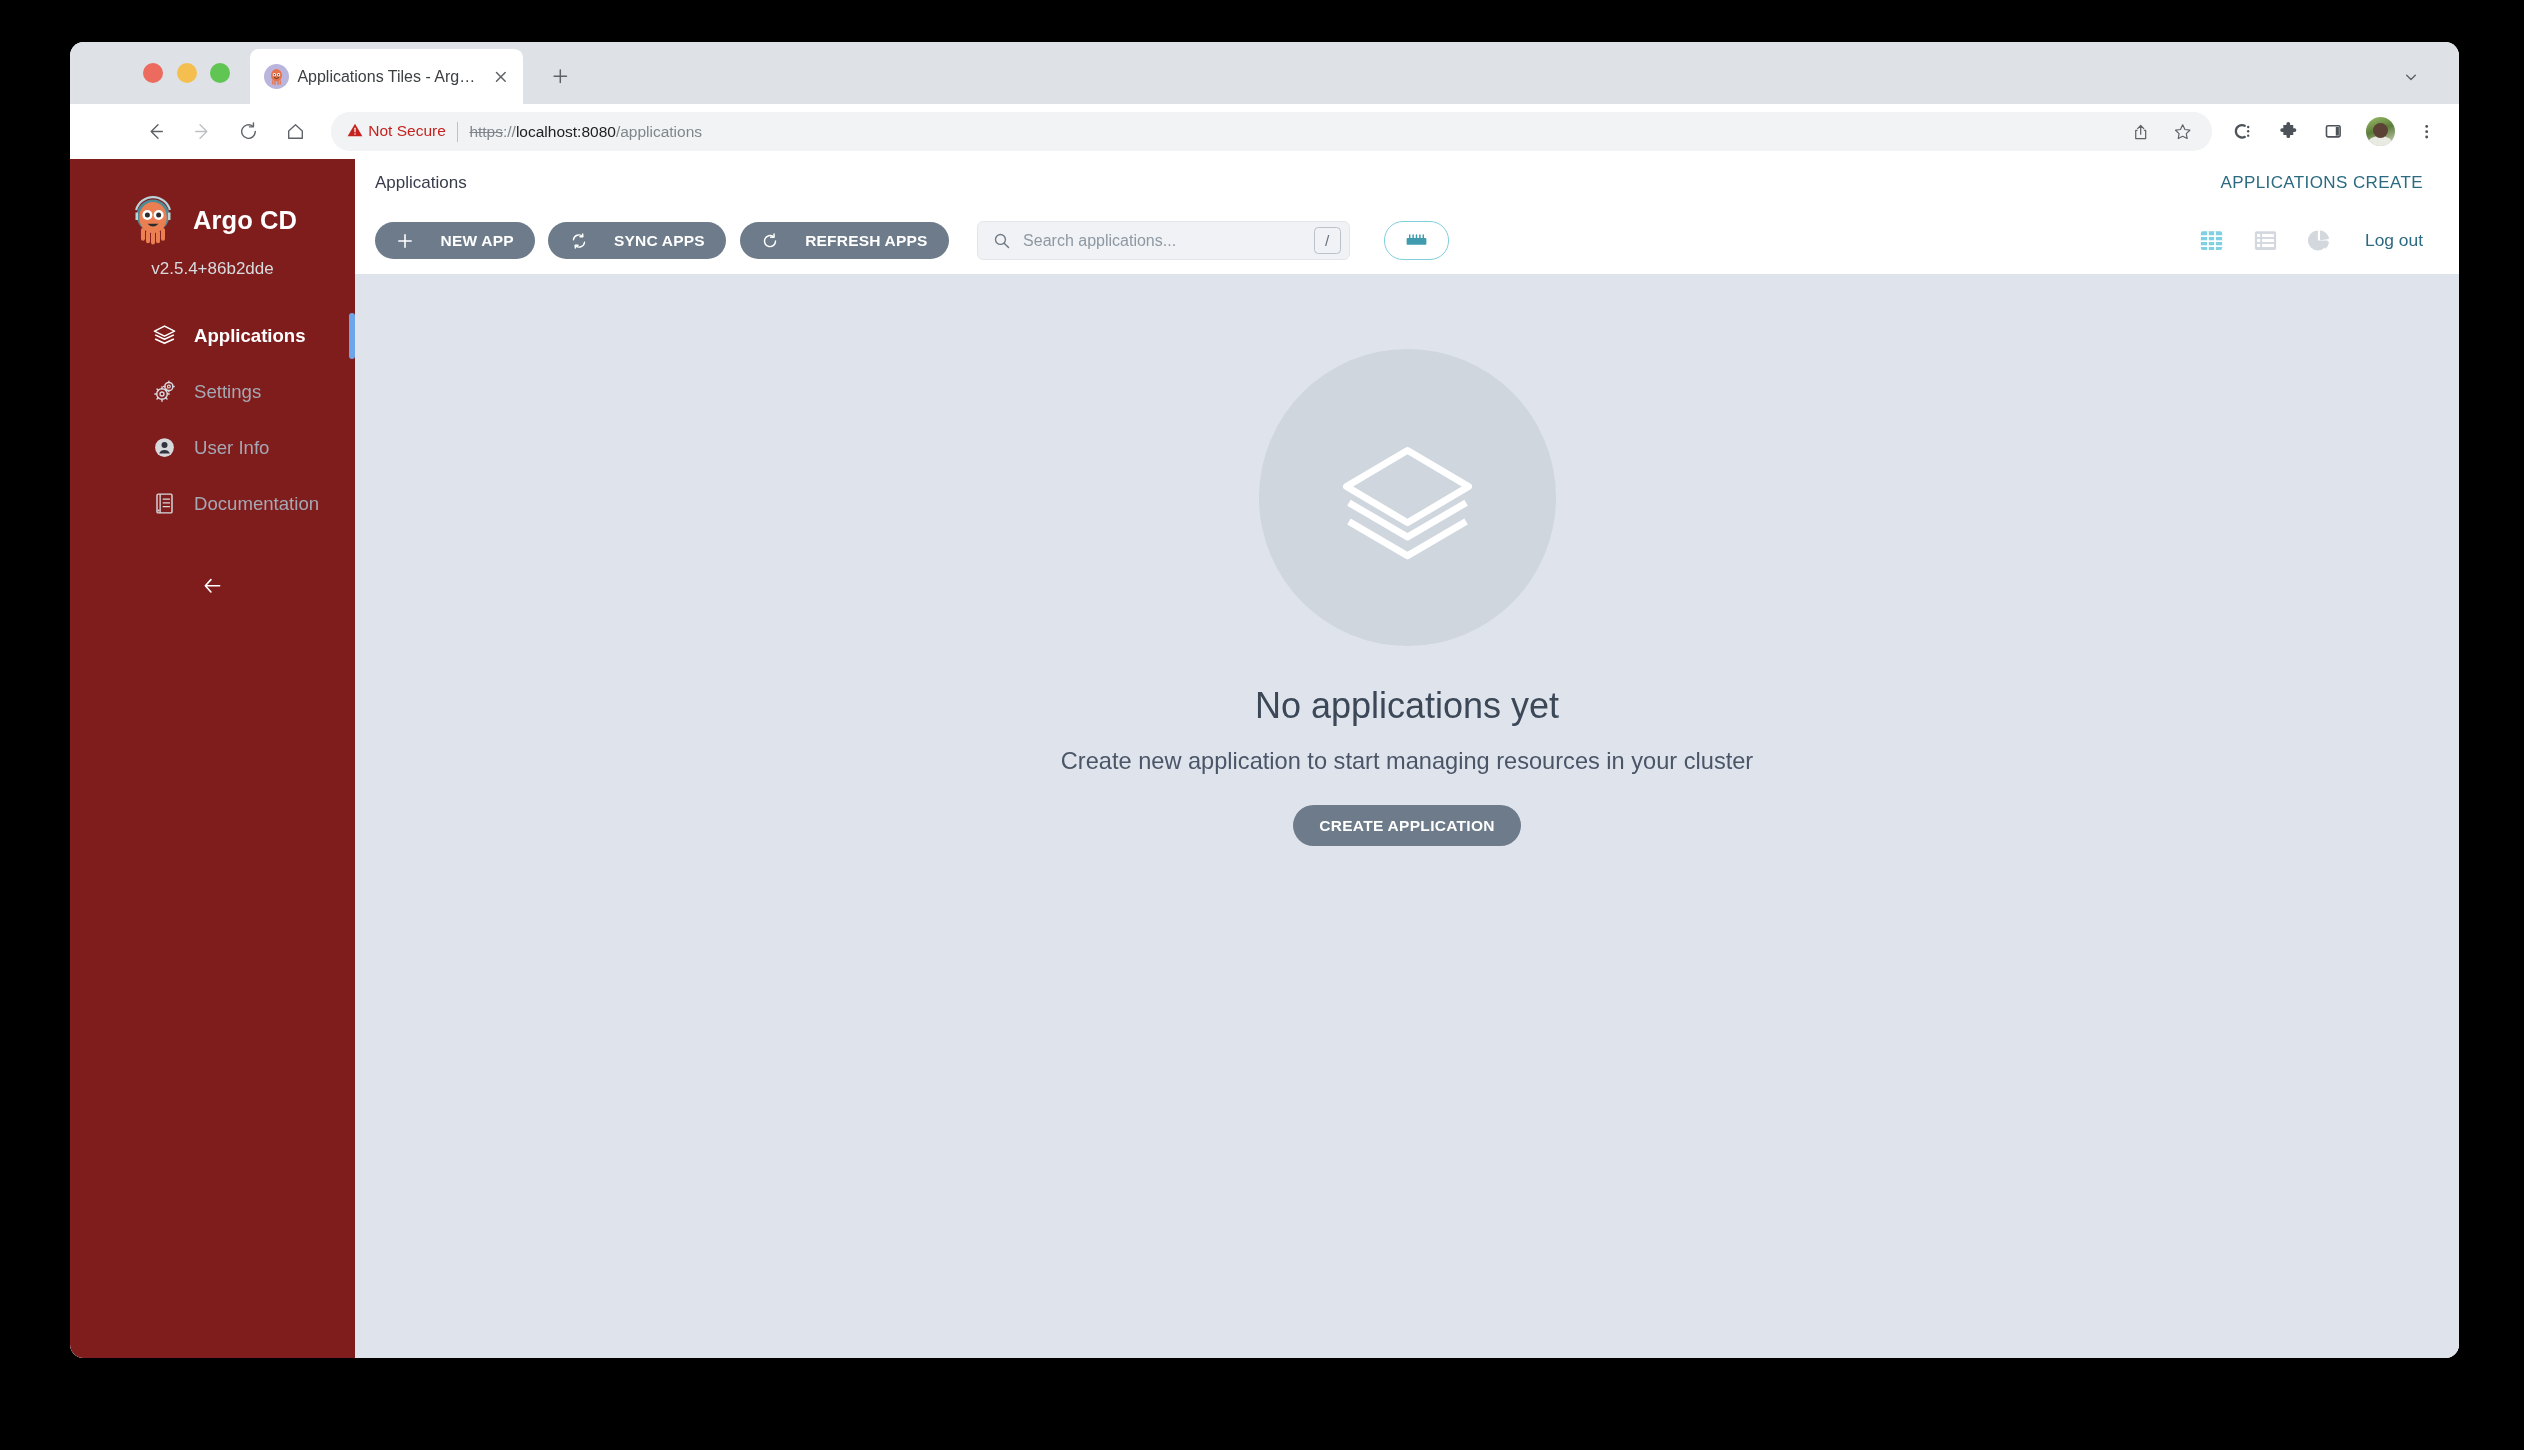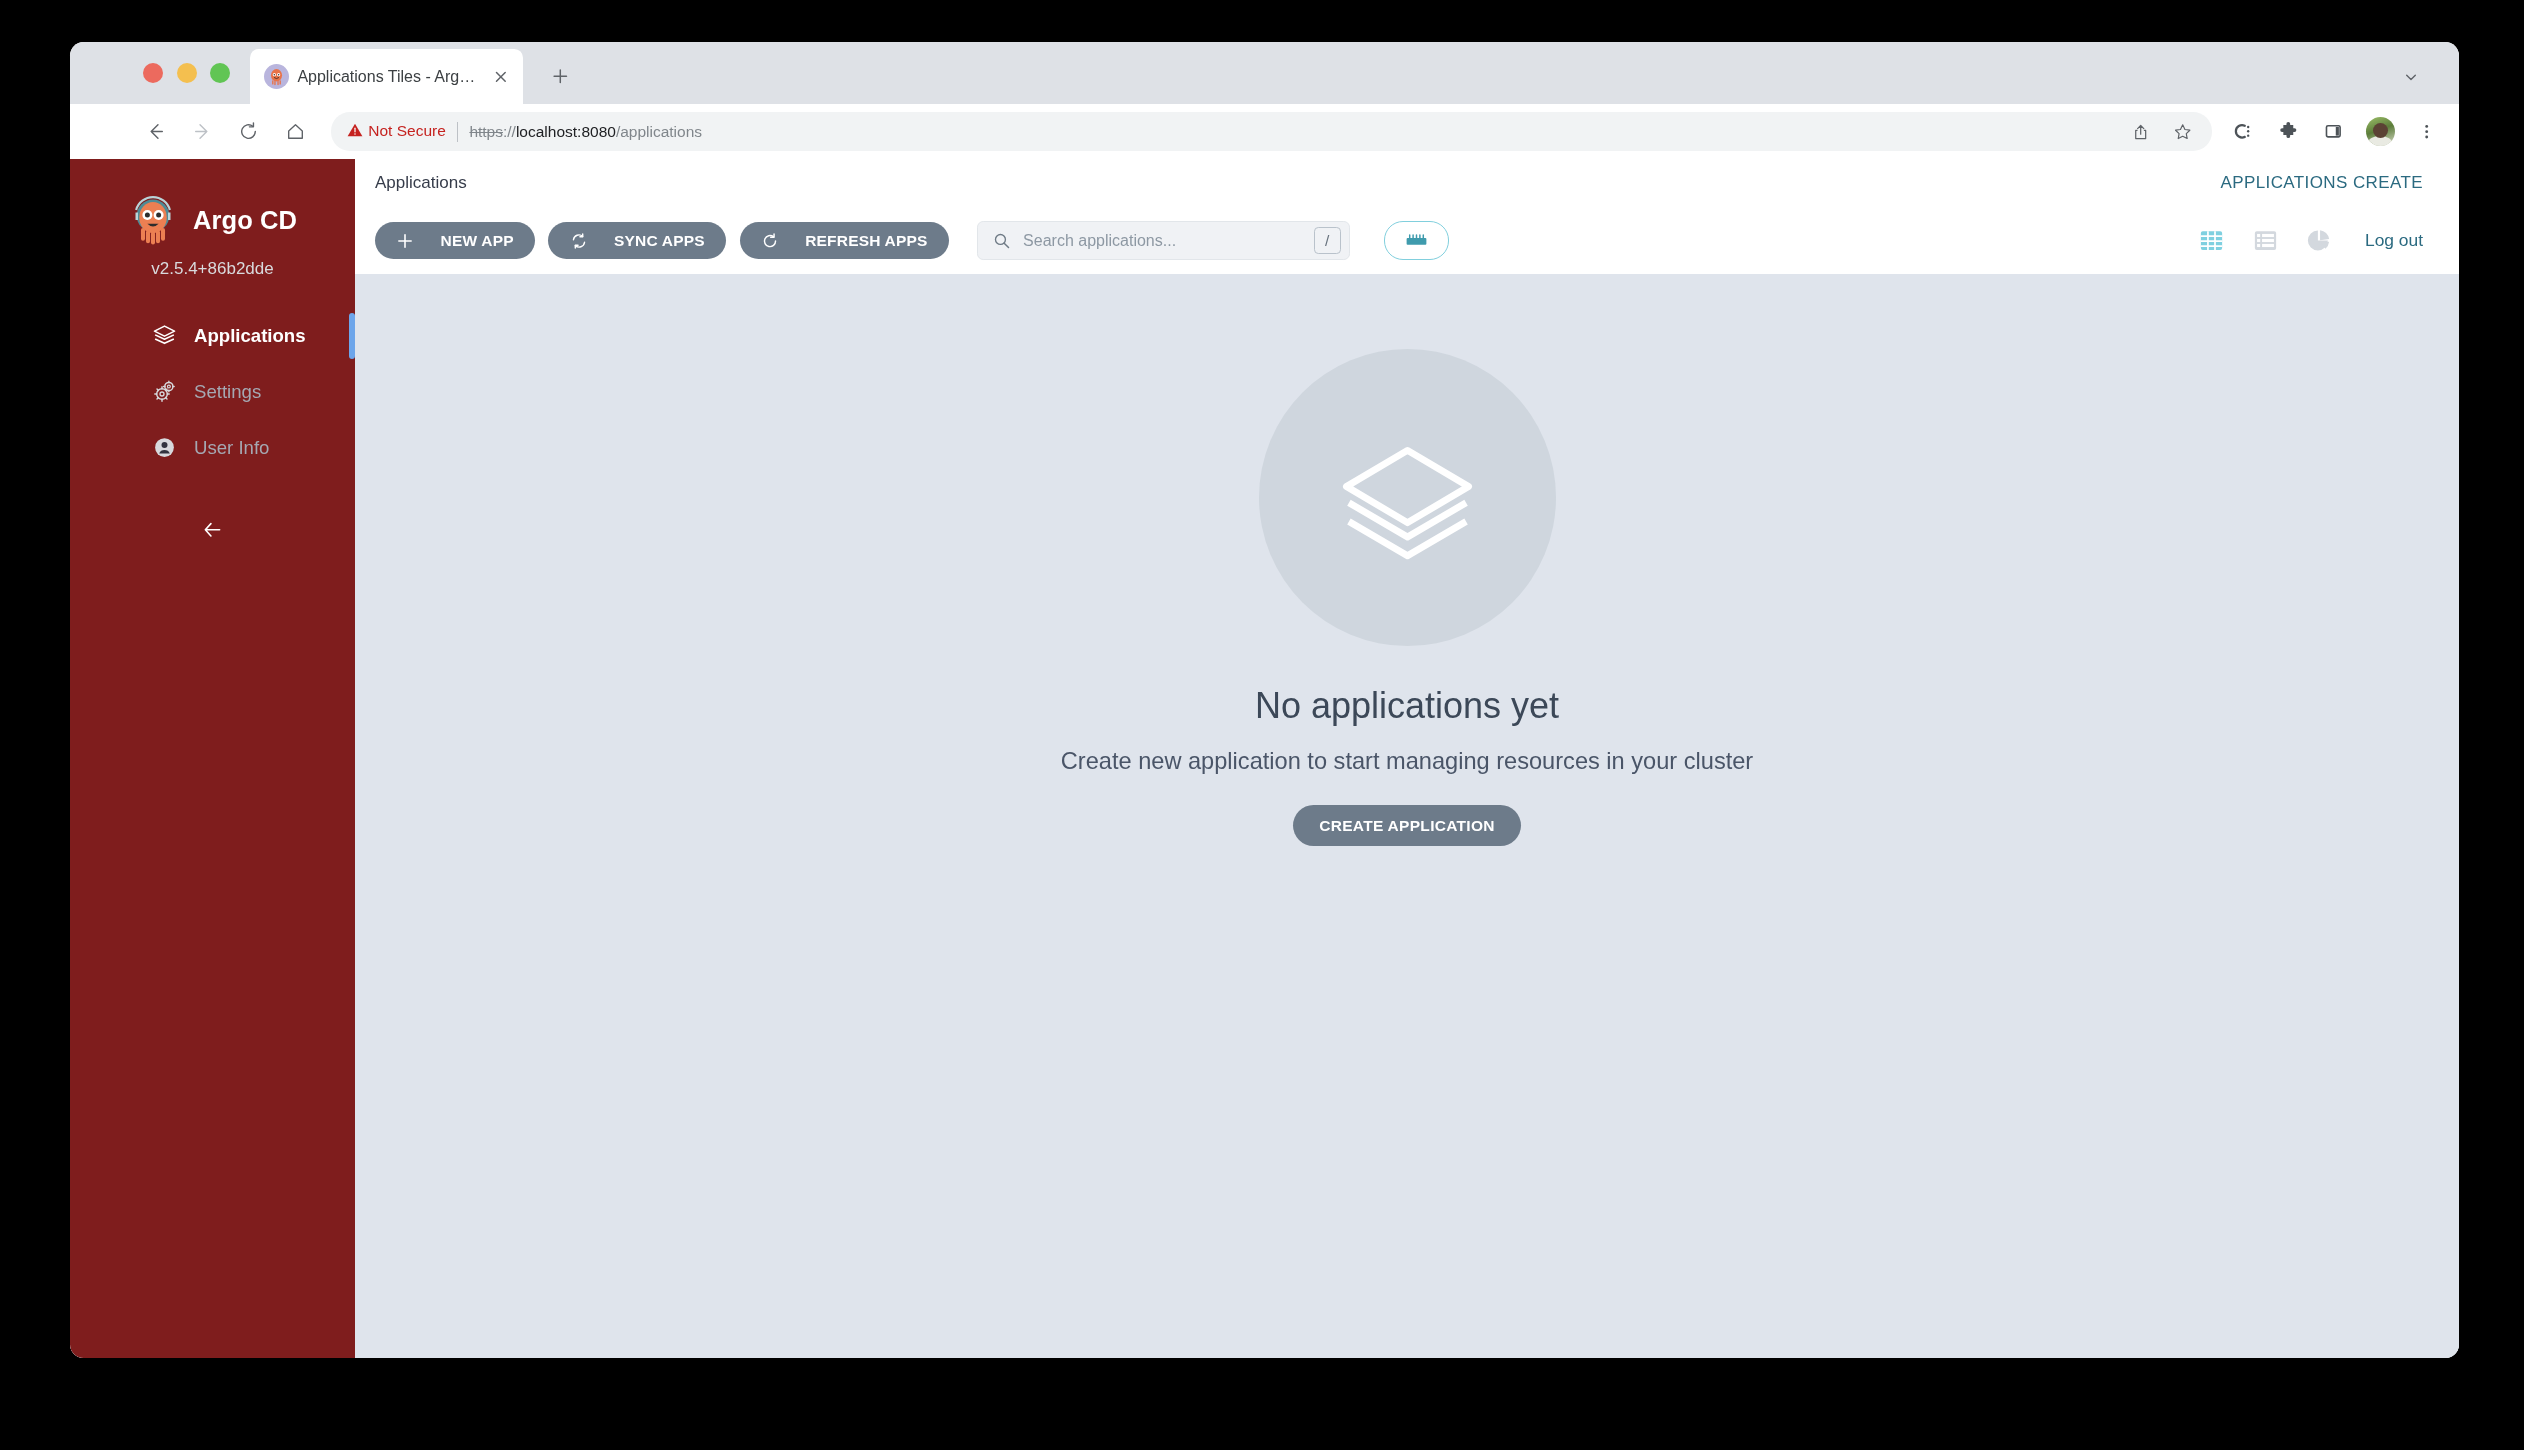--- a/index.html
+++ b/index.html
@@ -509,20 +509,31 @@
           <span class="nav-icon">
             <svg width="25" height="25" viewBox="0 0 40 40">
               <circle cx="20" cy="20" r="15" fill="currentColor"></circle>
               <circle cx="20" cy="16" r="4.8" fill="#32333f"></circle>
               <path d="M11.5 29.5 a9 8 0 0 1 17 0 Z" fill="#32333f"></path>
             </svg>
           </span>
           <span class="nav-label">User Info</span>
         </div>
 
+        <div class="nav-item">
+          <span class="nav-icon">
+            <svg width="25" height="25" viewBox="0 0 40 40">
+              <rect x="8" y="5" width="24" height="30" rx="2" stroke="currentColor" stroke-width="2.3" fill="none"></rect>
+              <path d="M13 5 v30" stroke="currentColor" stroke-width="2.1"></path>
+              <path d="M18 13 h10 M18 19 h10 M18 25 h10" stroke="currentColor" stroke-width="2.1" stroke-linecap="round"></path>
+              <circle cx="10.6" cy="31" r="1.6" fill="currentColor"></circle>
+            </svg>
+          </span>
+          <span class="nav-label">Documentation</span>
+        </div>
 
       </div>
 
       <div class="collapse-btn">
         <span>
           <svg width="23.6" height="23.6" viewBox="0 0 38 38">
               <path d="M16 9 L7 19 L16 29 M7 19 H30" stroke="#ffffff" stroke-width="2.6" fill="none" stroke-linecap="round" stroke-linejoin="round"></path>
             </svg>
         </span>
       </div>

